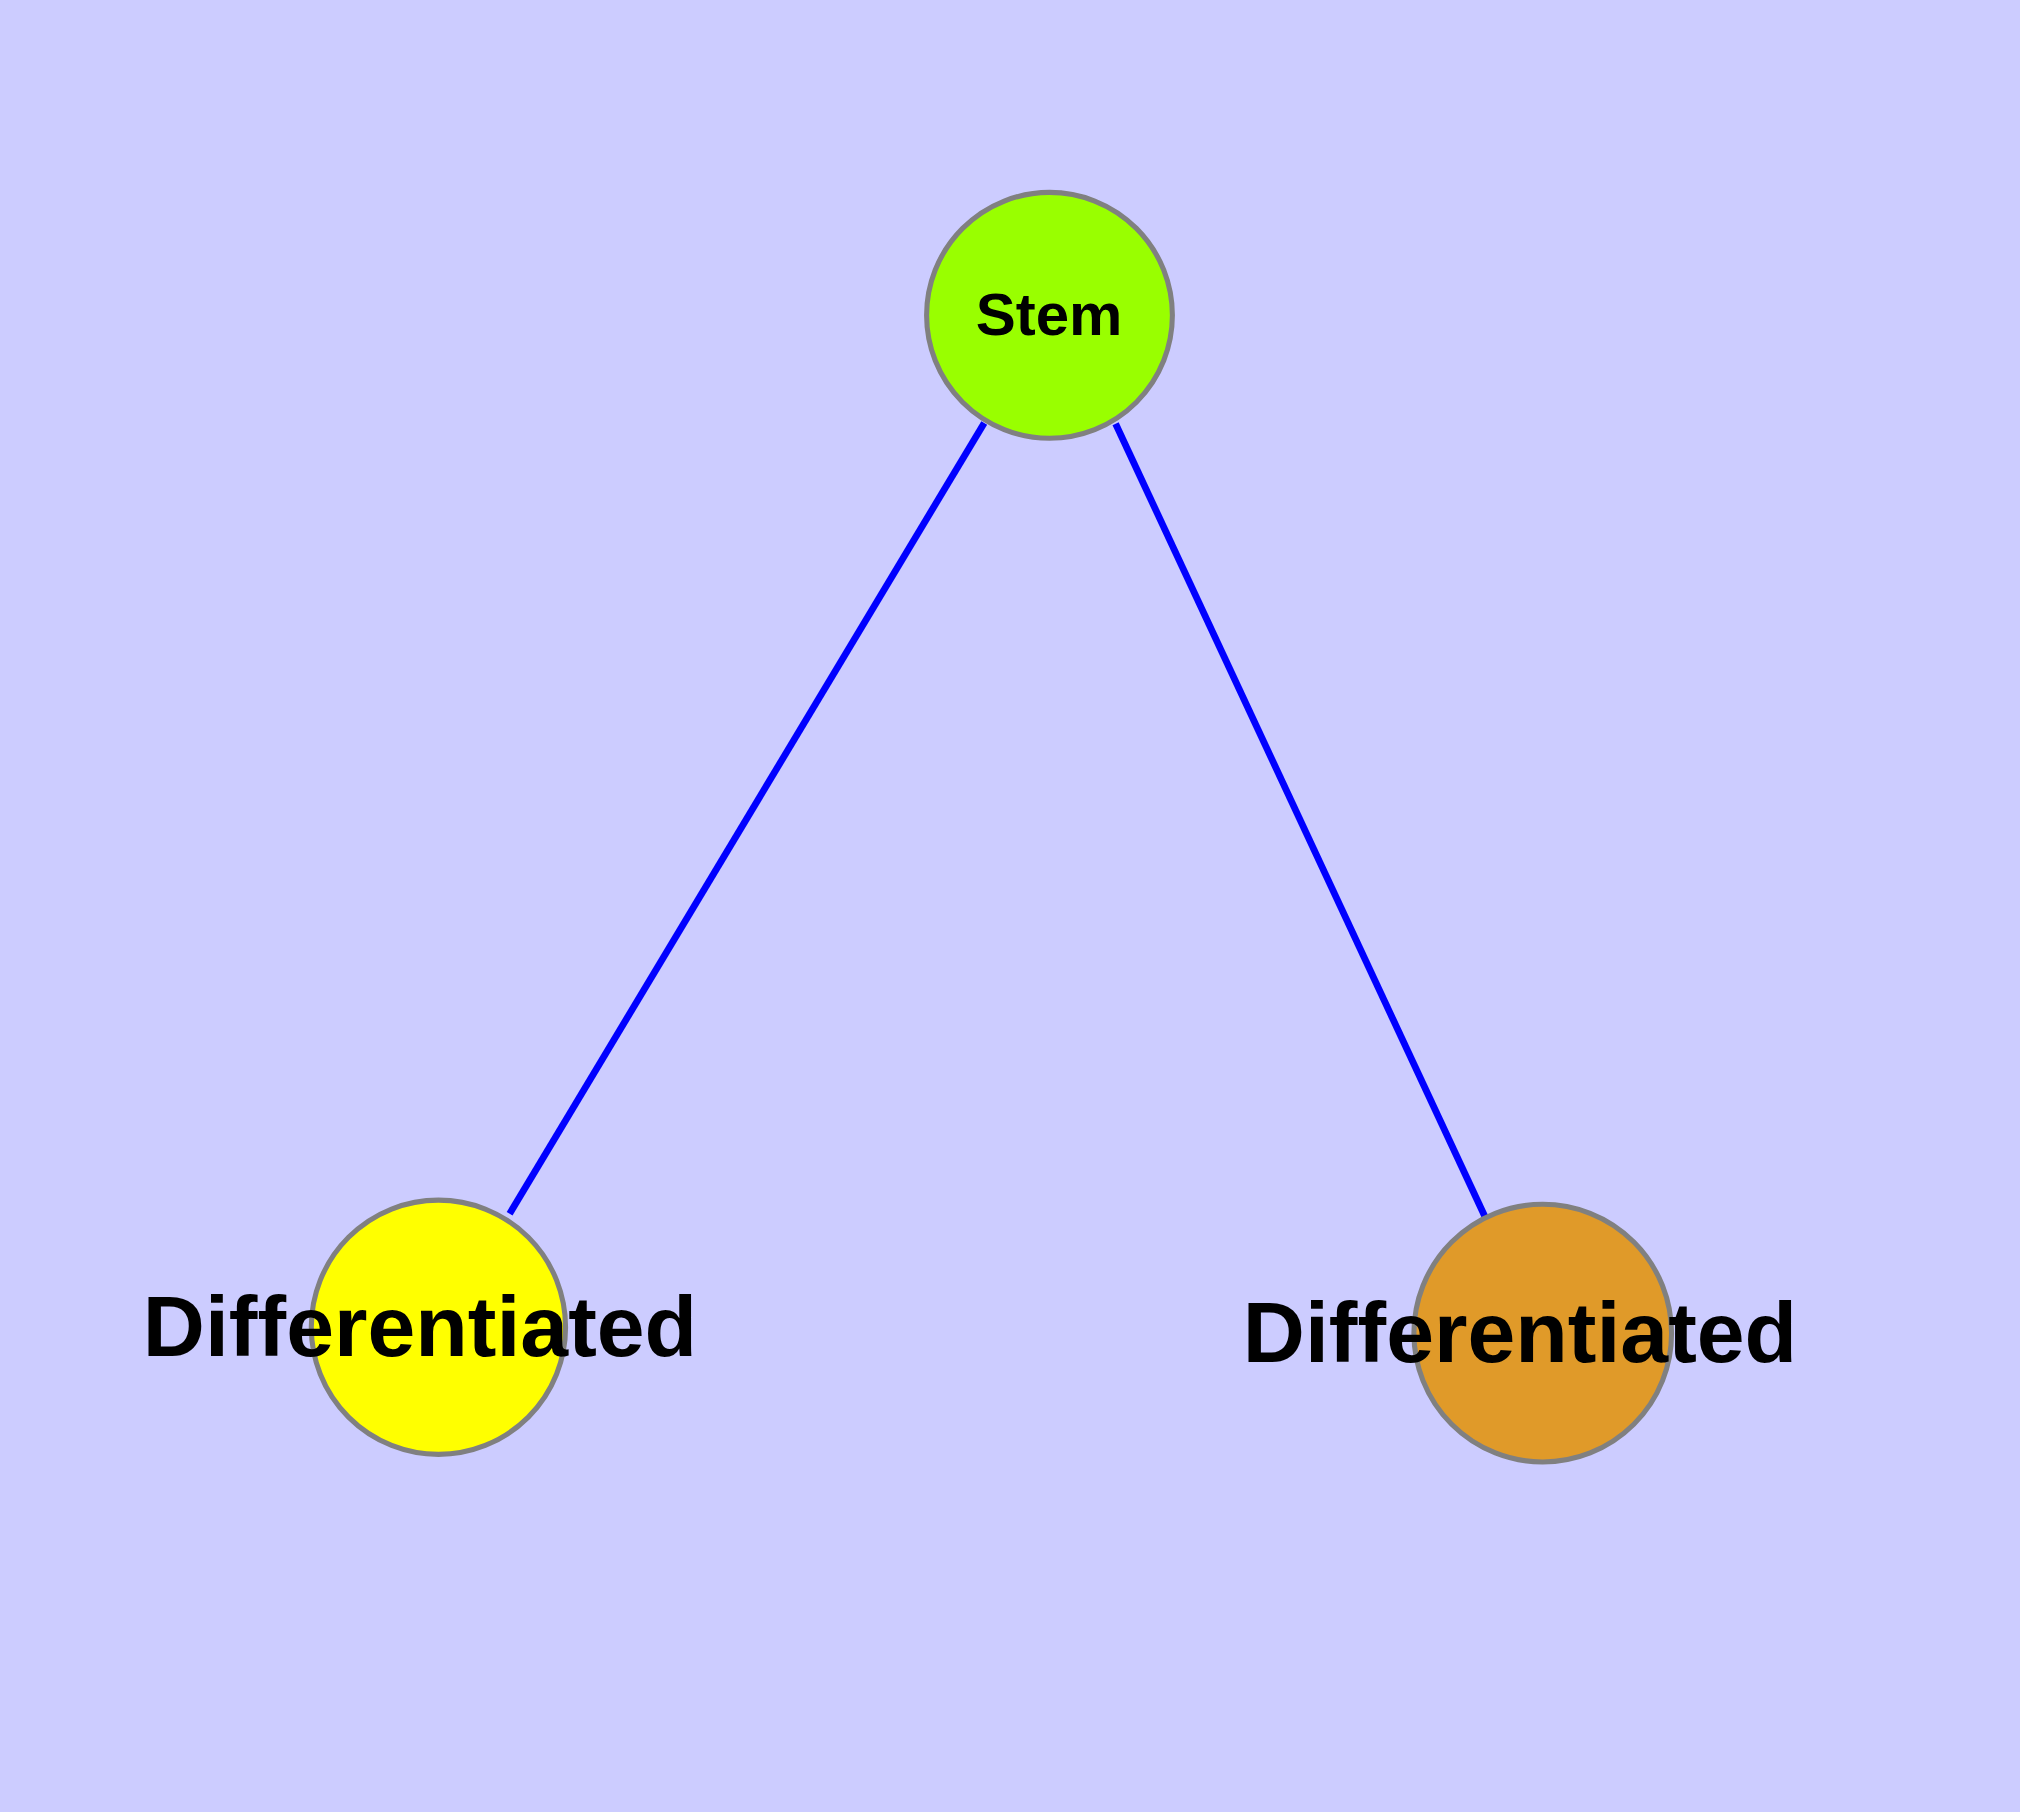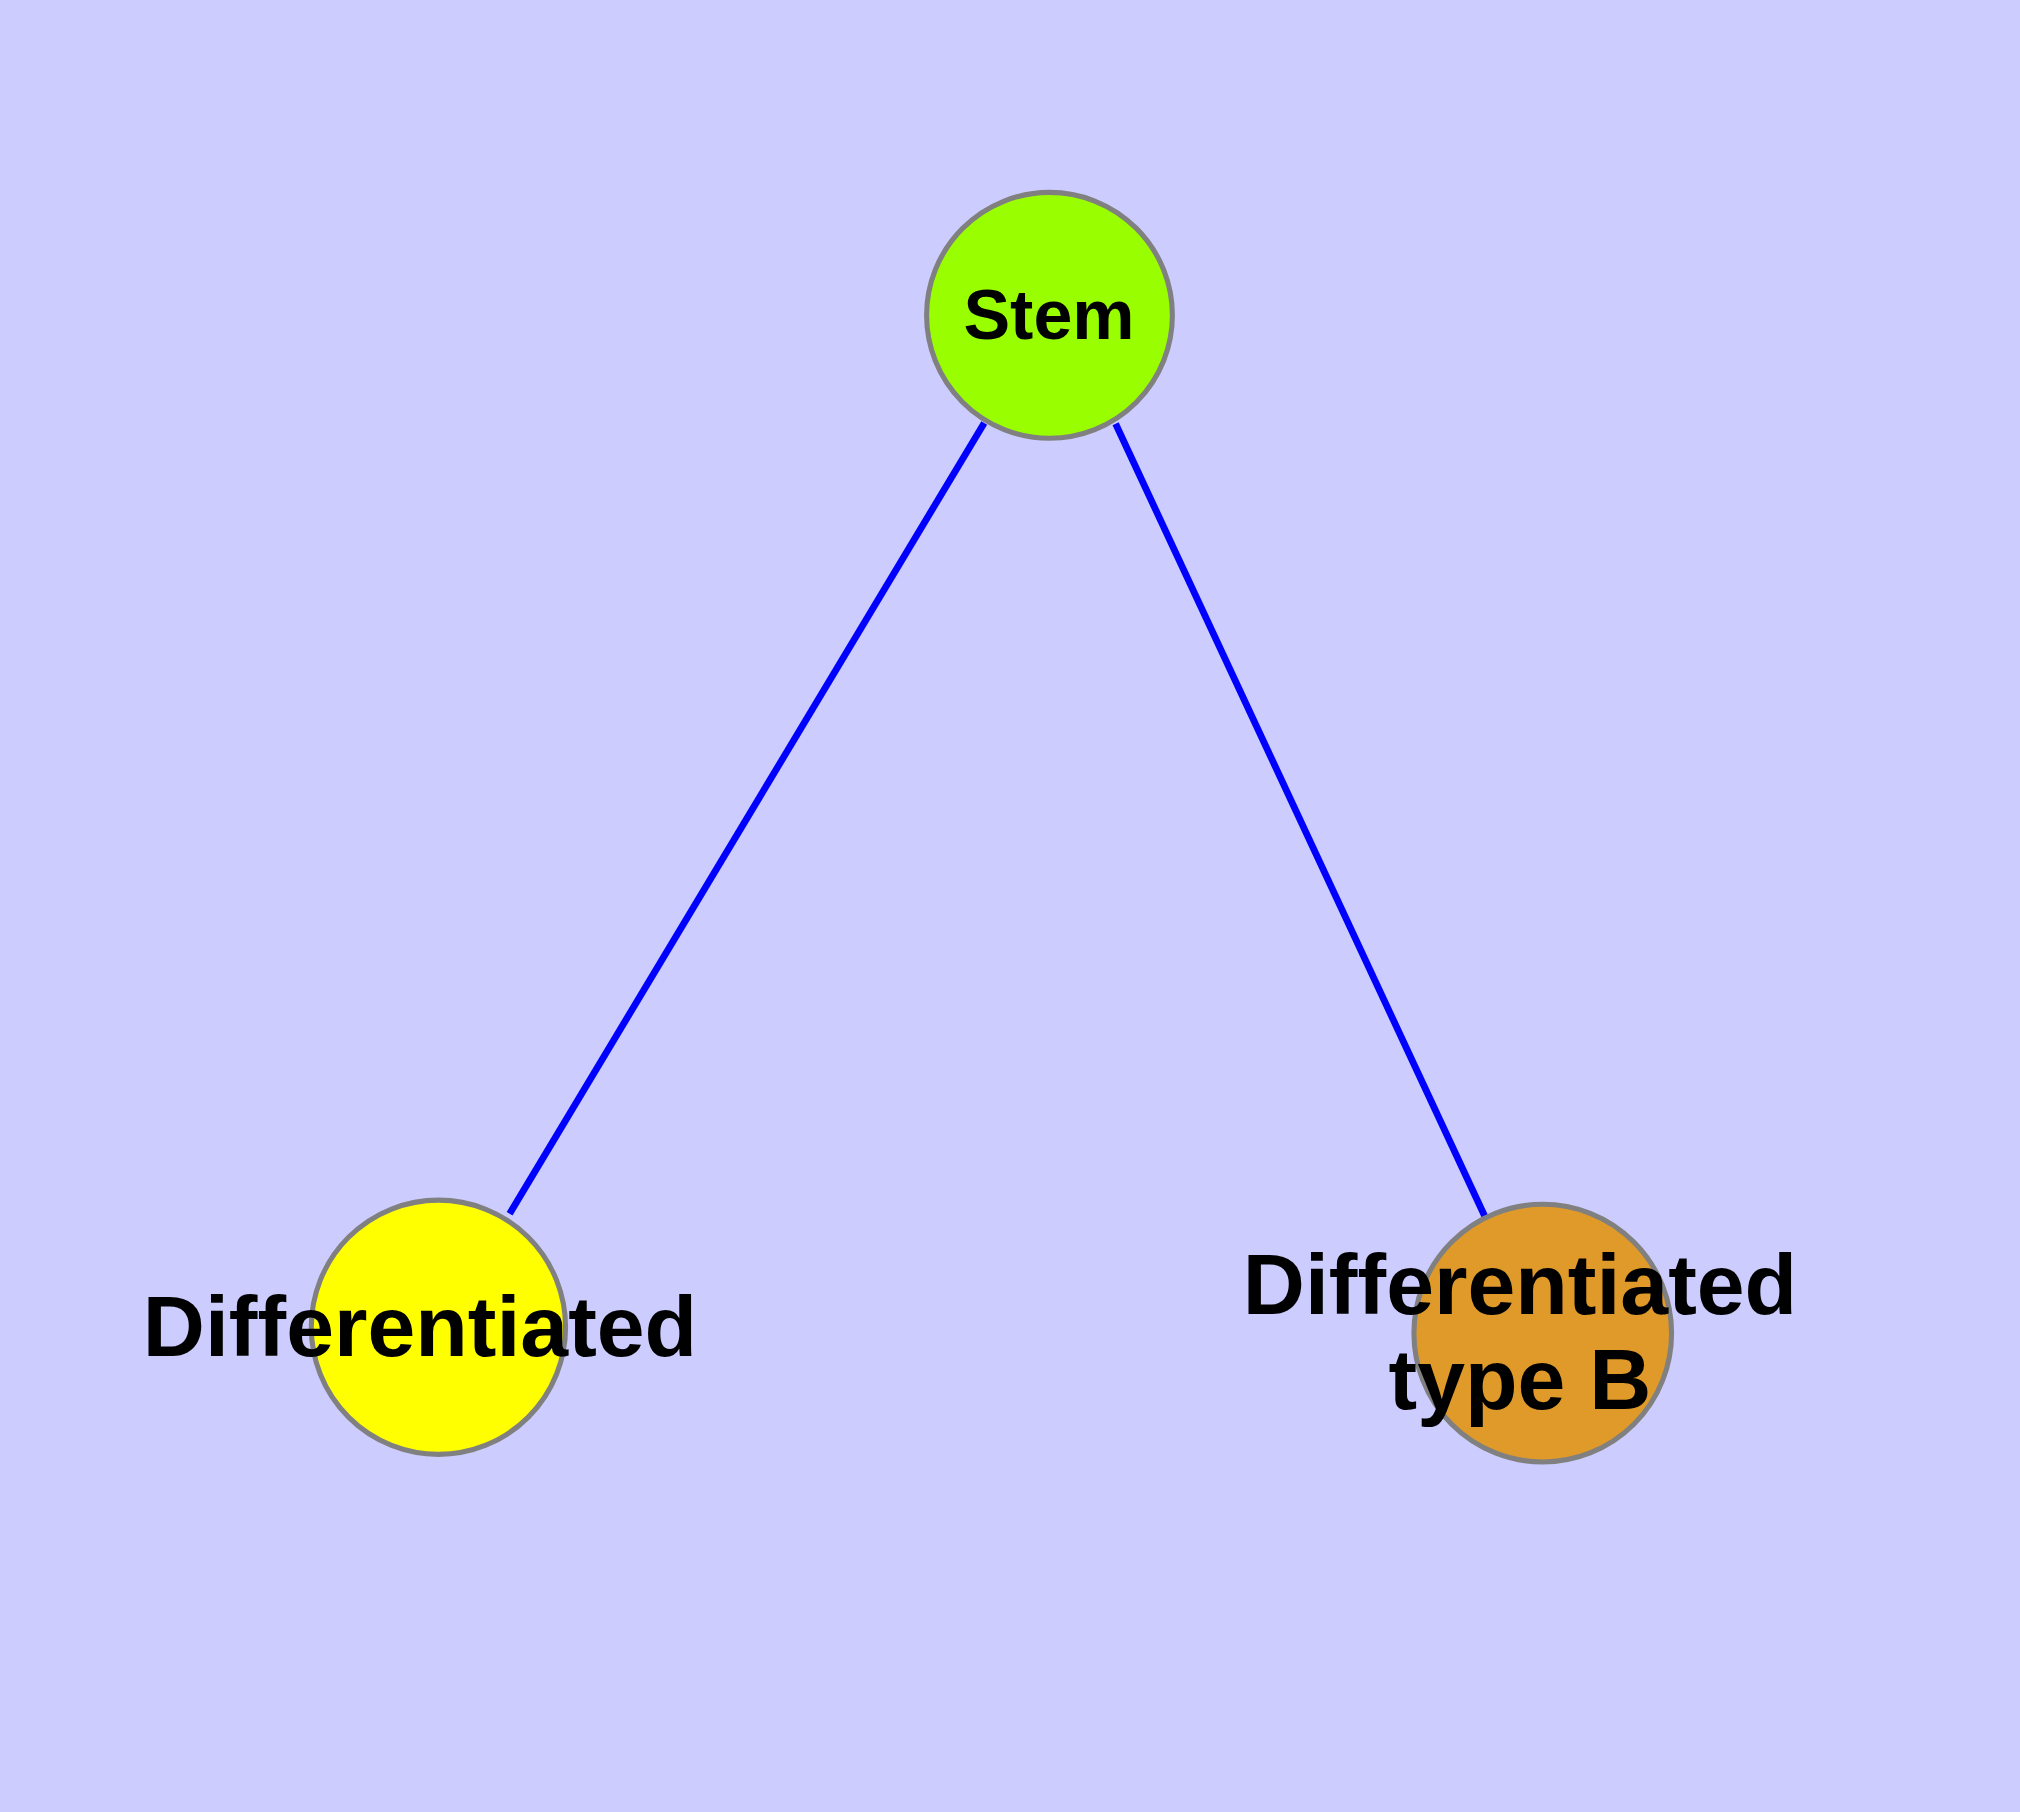--- a/index.html
+++ b/index.html
@@ -31,21 +31,21 @@
     text-align: center;
     white-space: nowrap;
     line-height: 1.10;
     pointer-events: none;
     -webkit-font-smoothing: antialiased;
   }
   #label-stem {
     left: 1049px;
     top: 315px;
     transform: translate(-50%, -50%);
-    font-size: 70px;
+    font-size: 60px;
   }
   #label-diff-a {
     left: 420px;
     top: 1326px;
     transform: translate(-50%, -50%);
     font-size: 86px;
   }
   #label-diff-b {
     left: 1520px;
     top: 1332px;
@@ -75,17 +75,16 @@
   <div class="node-label" id="label-stem" style="color: rgb(0, 0, 0);">
     <div>Stem</div>
   </div>
 
   <div class="node-label" id="label-diff-a" style="color: rgb(0, 0, 0);">
     <div>Differentiated</div>
   </div>
 
   <div class="node-label" id="label-diff-b" style="color: rgb(0, 0, 0);">
     <div>Differentiated</div>
-    <div>type B</div>
   </div>
 
 </div>
 
 
 </body></html>

